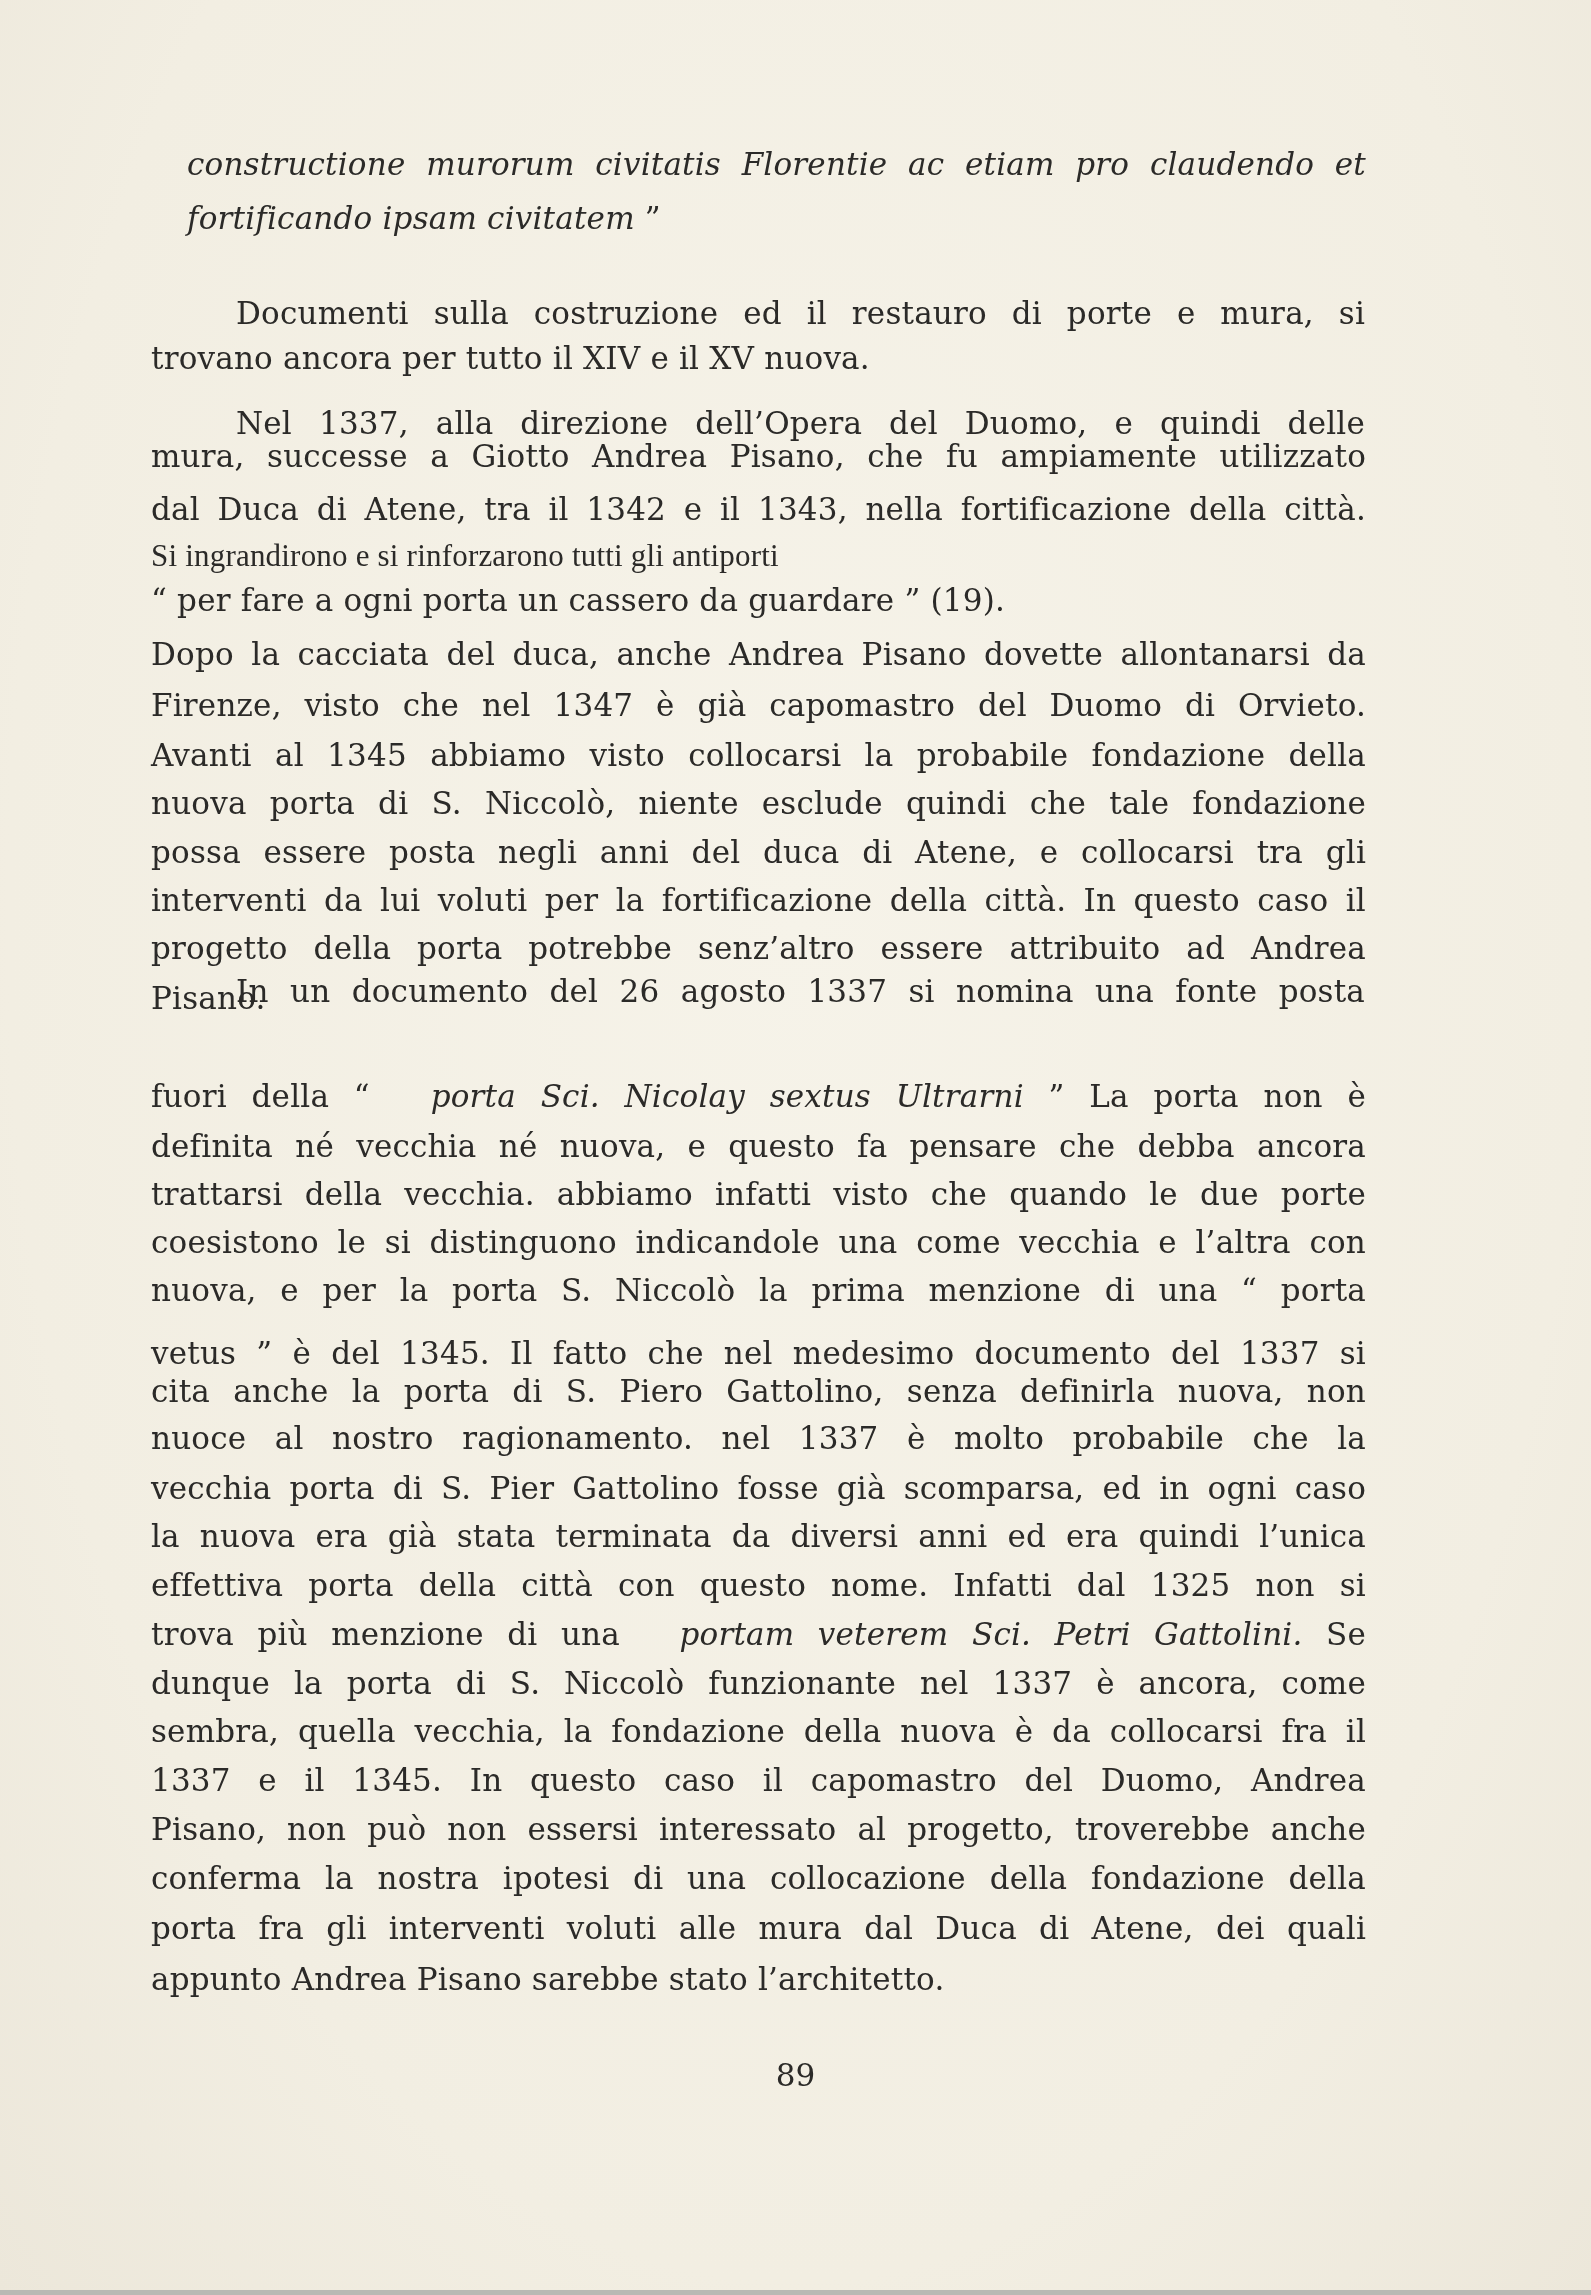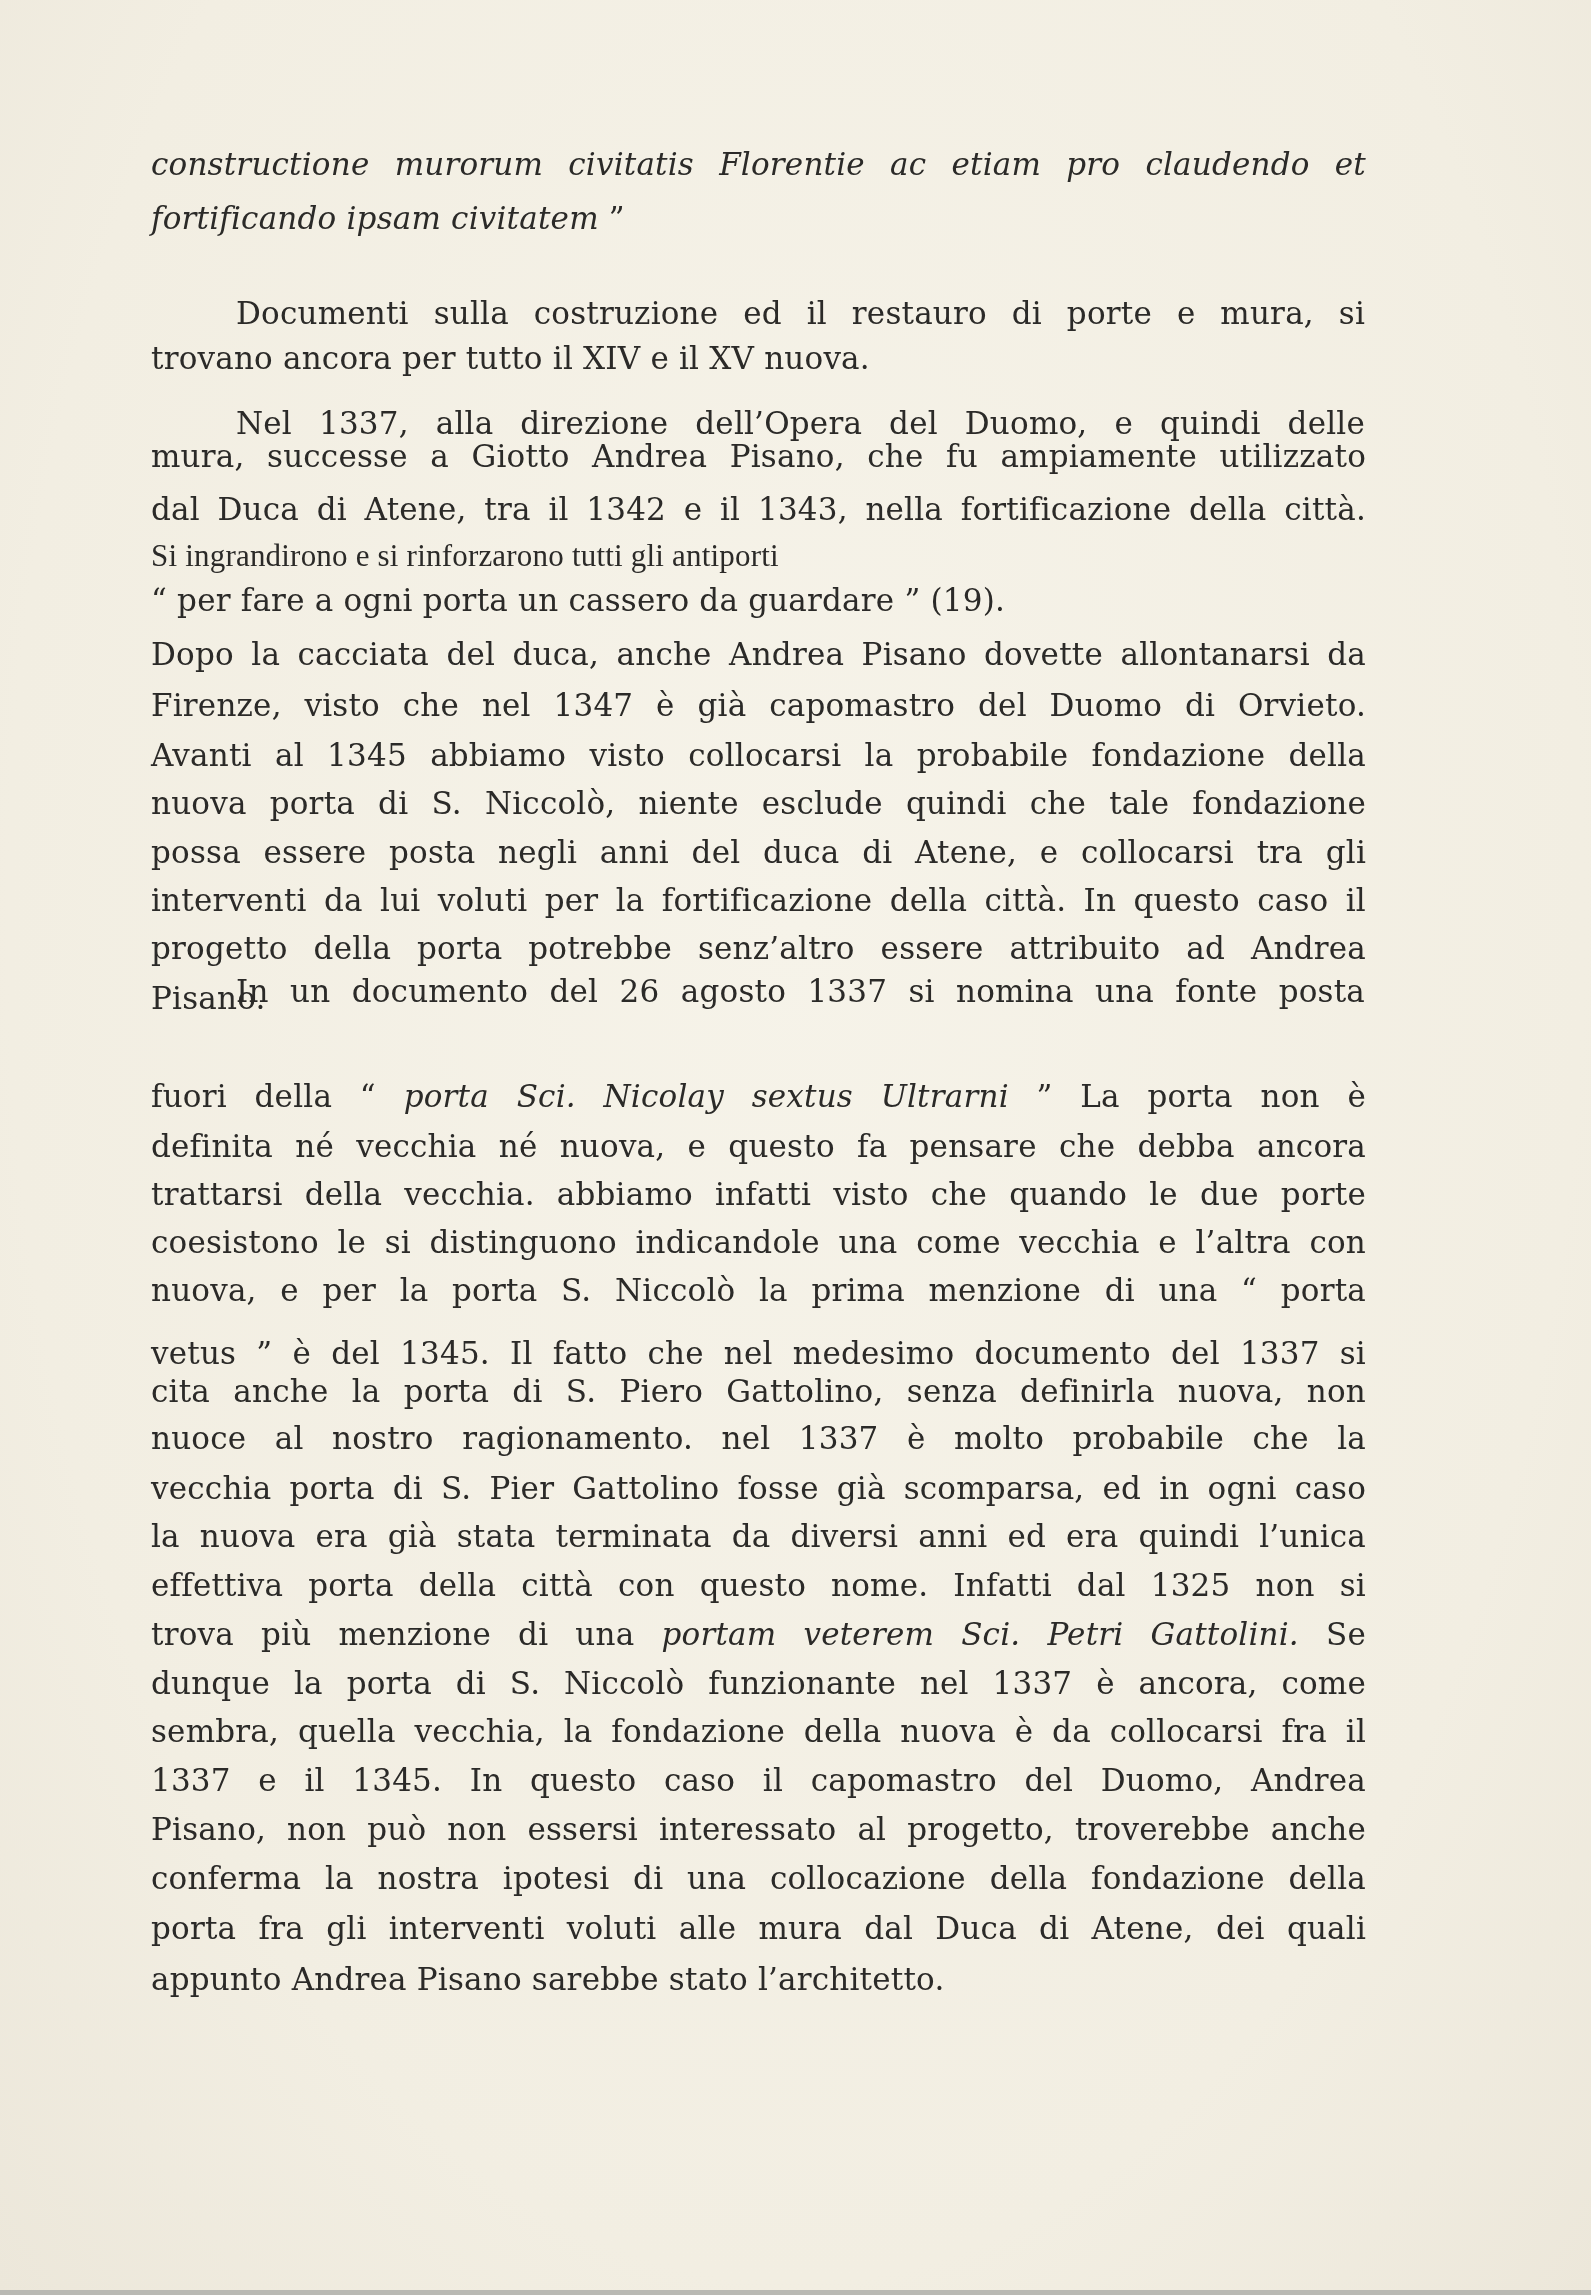--- a/index.html
+++ b/index.html
@@ -24,21 +24,21 @@
   .line {
     position:absolute; left:0; width:1215px;
     font-size:31px; line-height:39px; height:39px;
     white-space:nowrap;
     text-align:justify; text-align-last:justify;
     letter-spacing:0.2px;
   }
   .line.last { text-align:left; text-align-last:left; }
   .line.indent { padding-left:85px; width:1129px; }
   .line.small { font-size:31px; }
-  .it { font-style:italic; }
+  .it { font-style:italic;margin-left:36px; }
   .pagenum {
     position:absolute; left:0; width:1591px; text-align:center;
     font-size:31px; top:2057px;
   }
 </style>
 </head>
 <body>
 
 <div class="page">
   <div class="text" id="text-block">
@@ -73,15 +73,16 @@
       <div class="line" style="top: 1566px;"><span>effettiva porta della città con questo nome. Infatti dal 1325 non si</span></div>
       <div class="line" style="top: 1615px;"><span>trova più menzione di una </span><span class="it">portam veterem Sci. Petri Gattolini.</span><span> Se</span></div>
       <div class="line" style="top: 1664px;"><span>dunque la porta di S. Niccolò funzionante nel 1337 è ancora, come</span></div>
       <div class="line" style="top: 1712px;"><span>sembra, quella vecchia, la fondazione della nuova è da collocarsi fra il</span></div>
       <div class="line" style="top: 1761px;"><span>1337 e il 1345. In questo caso il capomastro del Duomo, Andrea</span></div>
       <div class="line" style="top: 1810px;"><span>Pisano, non può non essersi interessato al progetto, troverebbe anche</span></div>
       <div class="line" style="top: 1859px;"><span>conferma la nostra ipotesi di una collocazione della fondazione della</span></div>
       <div class="line" style="top: 1909px;"><span>porta fra gli interventi voluti alle mura dal Duca di Atene, dei quali</span></div>
       <div class="line last" style="top: 1960px;"><span>appunto Andrea Pisano sarebbe stato l’architetto.</span></div>
     </div>
+  <div class="pagenum">89</div>
   <div class="bottom-edge"></div>
 </div>
 
 
 </body></html>

